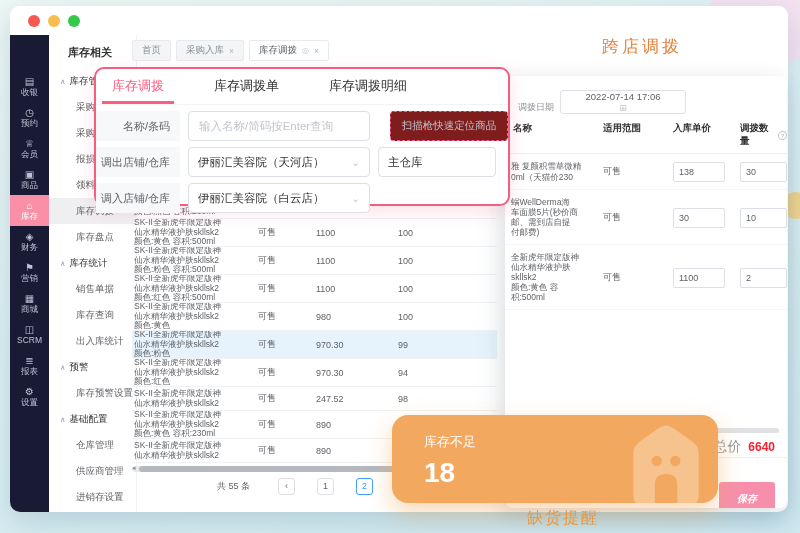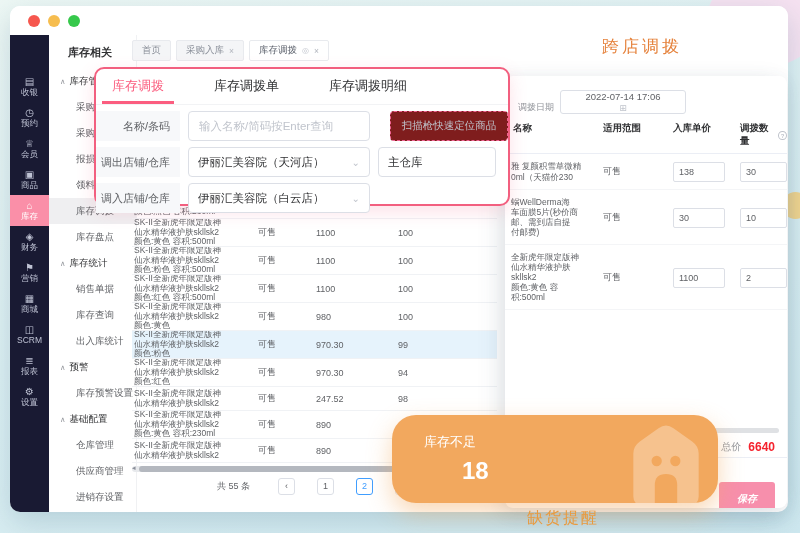--- a/index.html
+++ b/index.html
@@ -82,21 +82,21 @@
   .dr-scope { width:72px; padding-left:12px; font-size:9px; color:#606266; }
   .dr-price { width:68px; } .dr-qty { flex:1; }
   .num-in { height:20px; border:1px solid #dcdfe6; border-radius:2px; font-size:9px; color:#606266; padding:0 5px;
     font-family:inherit; background:#fff; }
   .dr-price .num-in { width:52px; margin-left:10px; }
   .dr-qty .num-in { width:47px; margin-left:9px; }
   .d-scroll { position:absolute; left:8px; right:8px; top:352px; height:5px; background:#dfe1e4; border-radius:3px; }
   .d-scroll .thumb { position:absolute; left:2px; top:0; height:5px; width:58%; background:#aeb2b8; border-radius:3px; }
   .d-total { position:absolute; left:0; right:0; top:360px; height:22px; display:flex; align-items:center;
     justify-content:flex-end; padding-right:12px; border-bottom:1px solid #ebeef5; gap:7px; }
-  .d-total .tl2 { font-size:10px; color:#909399; }
+  .d-total .tl2 { font-size:14px; color:#909399; }
   .d-total .tv { font-size:12px; font-weight:bold; color:#f5222d; }
   .save-btn { position:absolute; right:12px; top:406px; width:56px; height:34px; background:#f78fac; border:none;
     border-radius:3px; color:#fff; font-size:10px; font-weight:bold; font-style:italic; cursor:pointer; font-family:inherit; }
 
   
   .panel { position:absolute; left:94px; top:67px; width:416px; height:139px; background:#fff;
     border:2px solid #f25f7f; border-radius:10px; box-shadow:0 6px 18px rgba(242,95,127,.18); }
   .panel-tabs { display:flex; gap:30px; padding:8px 0 0 6px; border-bottom:1px solid #f2f3f5; }
   .ptab { font-size:13px; color:#303133; padding:0 10px 6px; cursor:pointer; }
   .ptab.active { color:#fb5d7f; border-bottom:3px solid #fb5d7f; }
@@ -109,24 +109,24 @@
   .f-input::placeholder { color:#c0c4cc; }
   .scan-box { width:118px; height:30px; margin-left:20px; border:1.5px dashed #f06292; border-radius:4px;
     font-size:10.5px; color:#c0c4cc; display:flex; align-items:center; justify-content:center; cursor:pointer; background:#7f1d1d; }
   .f-select { width:182px; height:30px; margin-left:8px; border:1px solid #dcdfe6; border-radius:4px; display:flex;
     align-items:center; justify-content:space-between; padding:0 9px; font-size:11.5px; color:#303133; cursor:pointer; background:#fff; }
   .f-select .chev { font-size:10px; color:#c0c4cc; }
   .w-box { width:118px; height:30px; margin-left:8px; border:1px solid #dcdfe6; border-radius:4px; display:flex;
     align-items:center; padding:0 9px; font-size:11.5px; color:#303133; background:#fff; }
 
   
-  .toast { position:absolute; left:392px; top:415px; width:326px; height:88px; background:#f2a85e; border-radius:24px;
+  .toast { position:absolute; left:392px; top:415px; width:326px; height:88px; background:#f2a85e; border-radius:16px;
     box-shadow:0 10px 24px rgba(242,168,94,.45); overflow:hidden; }
   .toast .t-title { position:absolute; left:32px; top:18px; font-size:13px; color:#fff; }
-  .toast .t-count { position:absolute; left:32px; top:42px; font-size:24px; font-weight:bold; color:#fff;margin-left:38px; }
+  .toast .t-count { position:absolute; left:32px; top:42px; font-size:28px; font-weight:bold; color:#fff; }
   .toast svg { position:absolute; right:-4px; bottom:-14px; width:112px; height:112px; }
 
   
   .anno-cross { position:absolute; left:602px; top:35px; font-size:17px; letter-spacing:3px; color:#e5813a; }
   .anno-short { position:absolute; left:527px; top:508px; font-size:16px; letter-spacing:2px; color:#e89a3f; }
 </style>
 </head>
 <body>
 
 <div class="blob-pink"></div>

